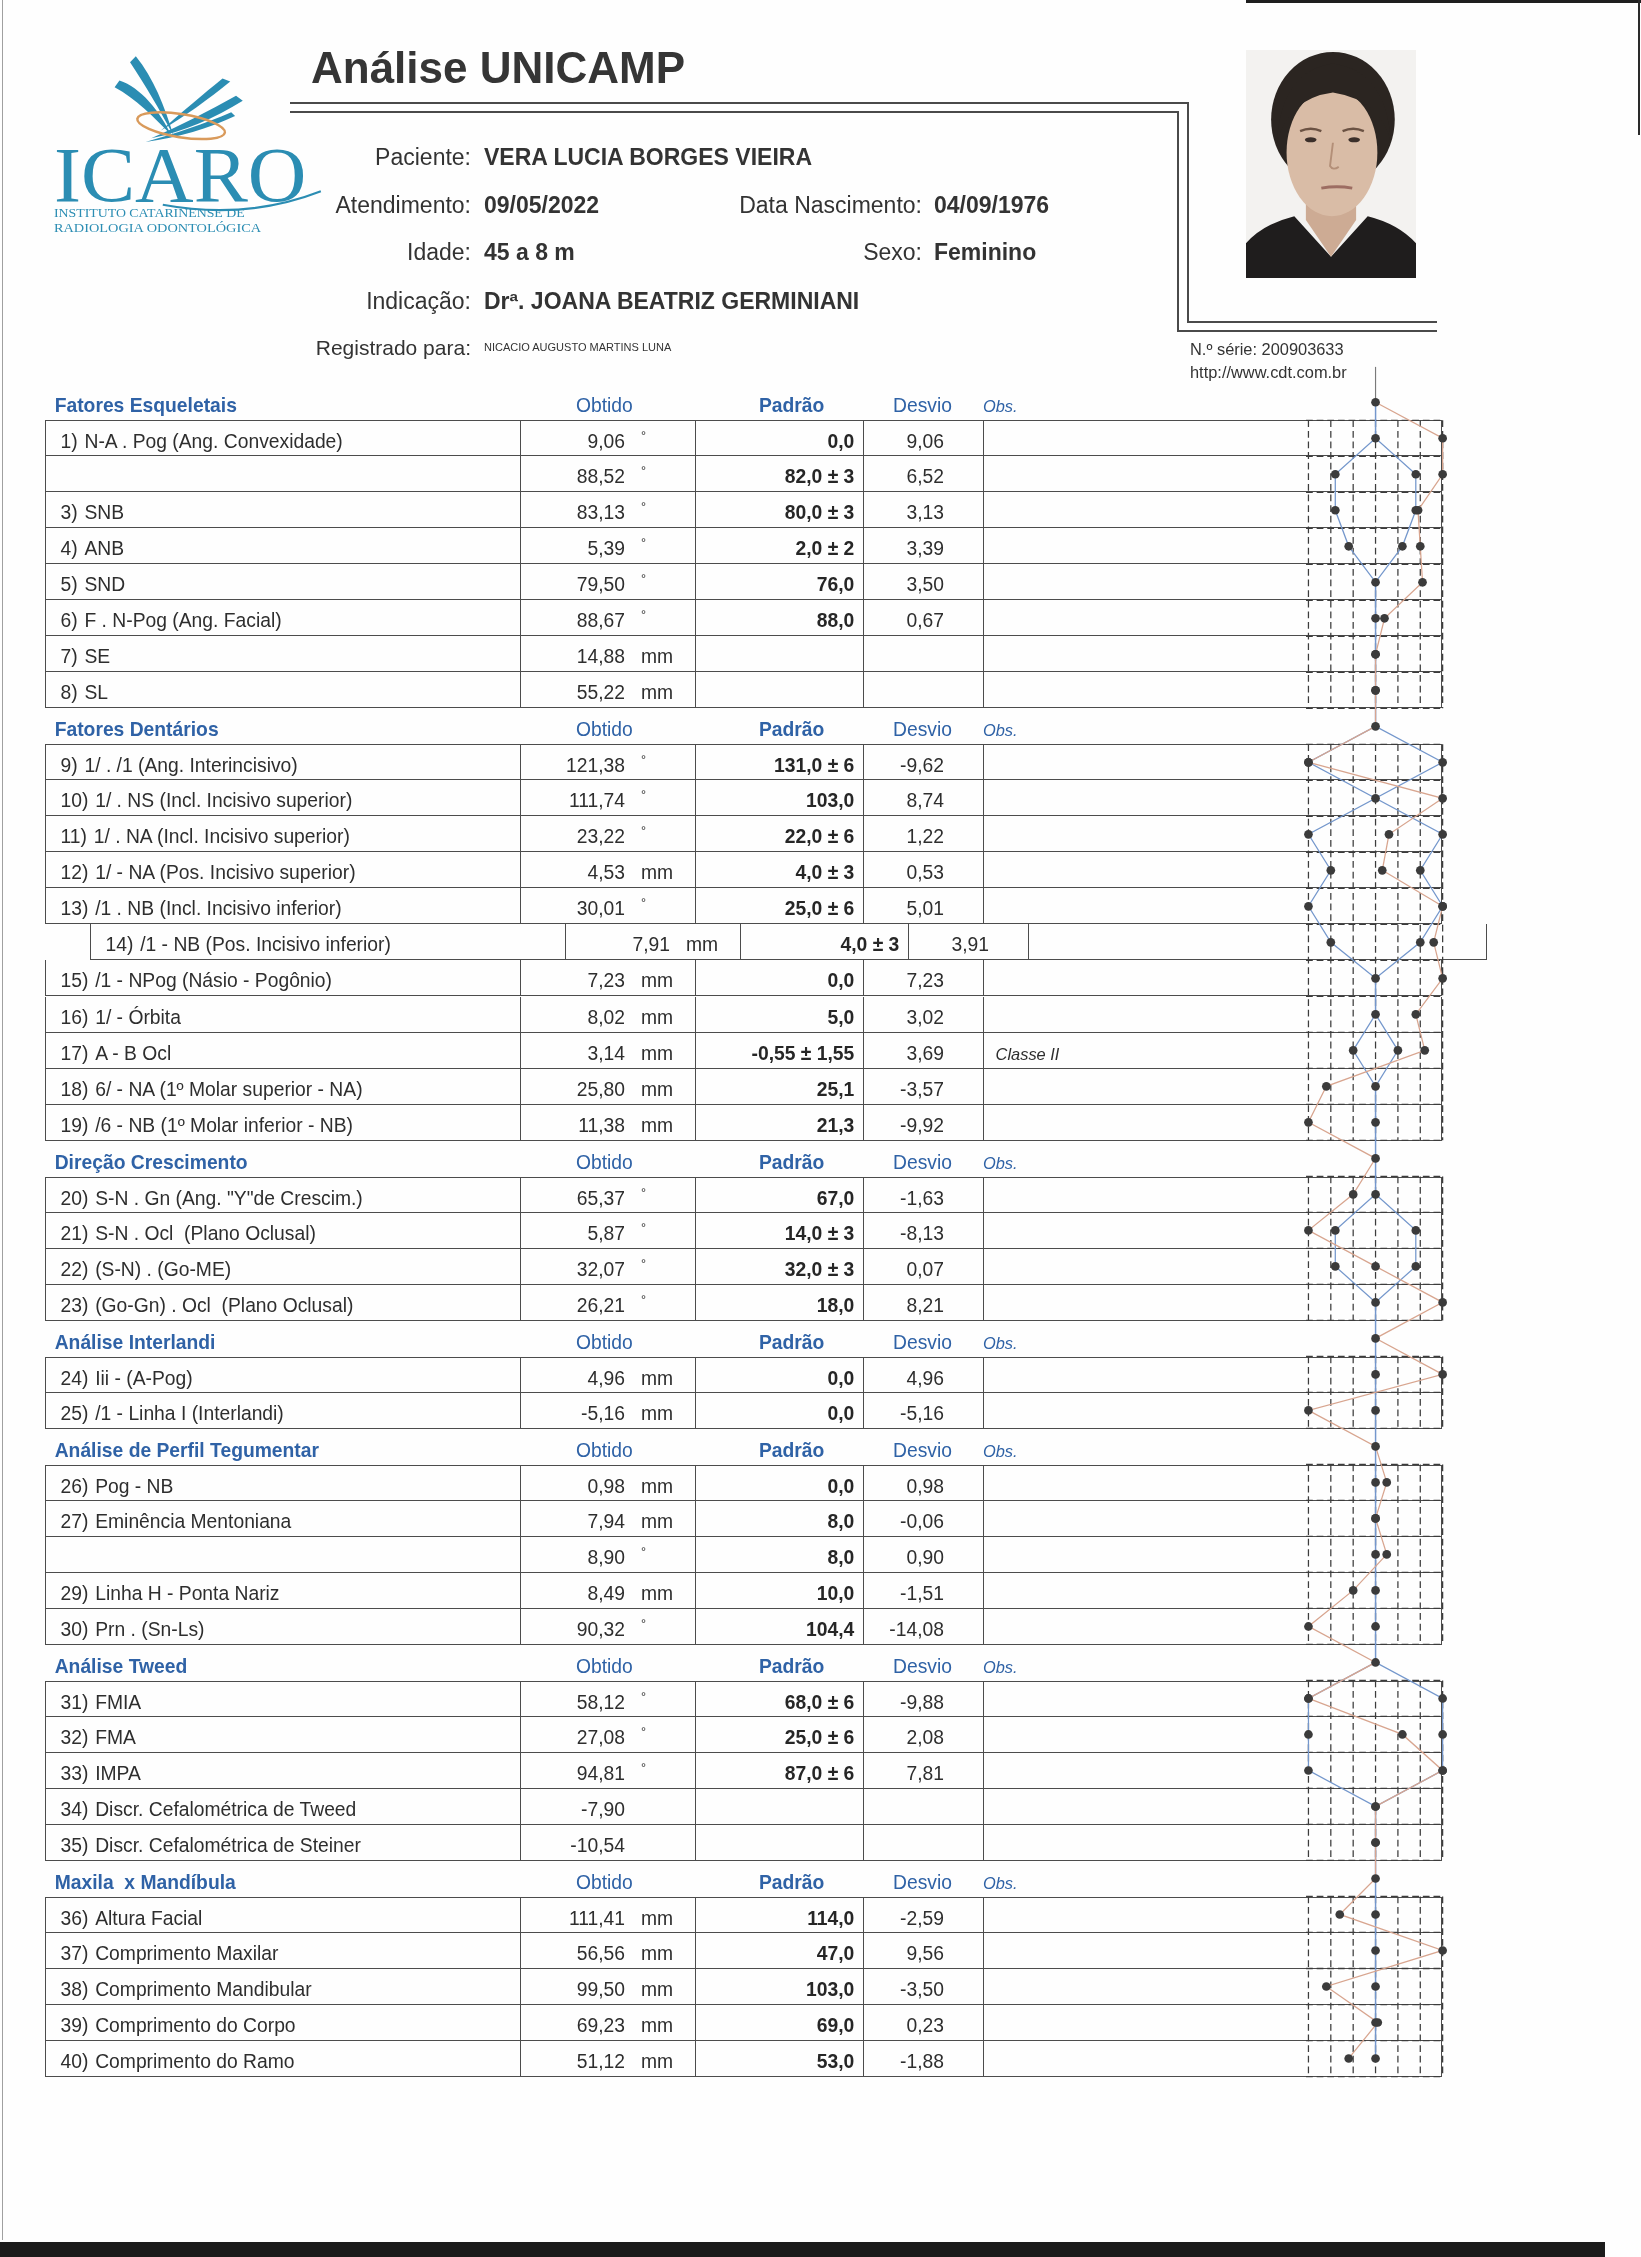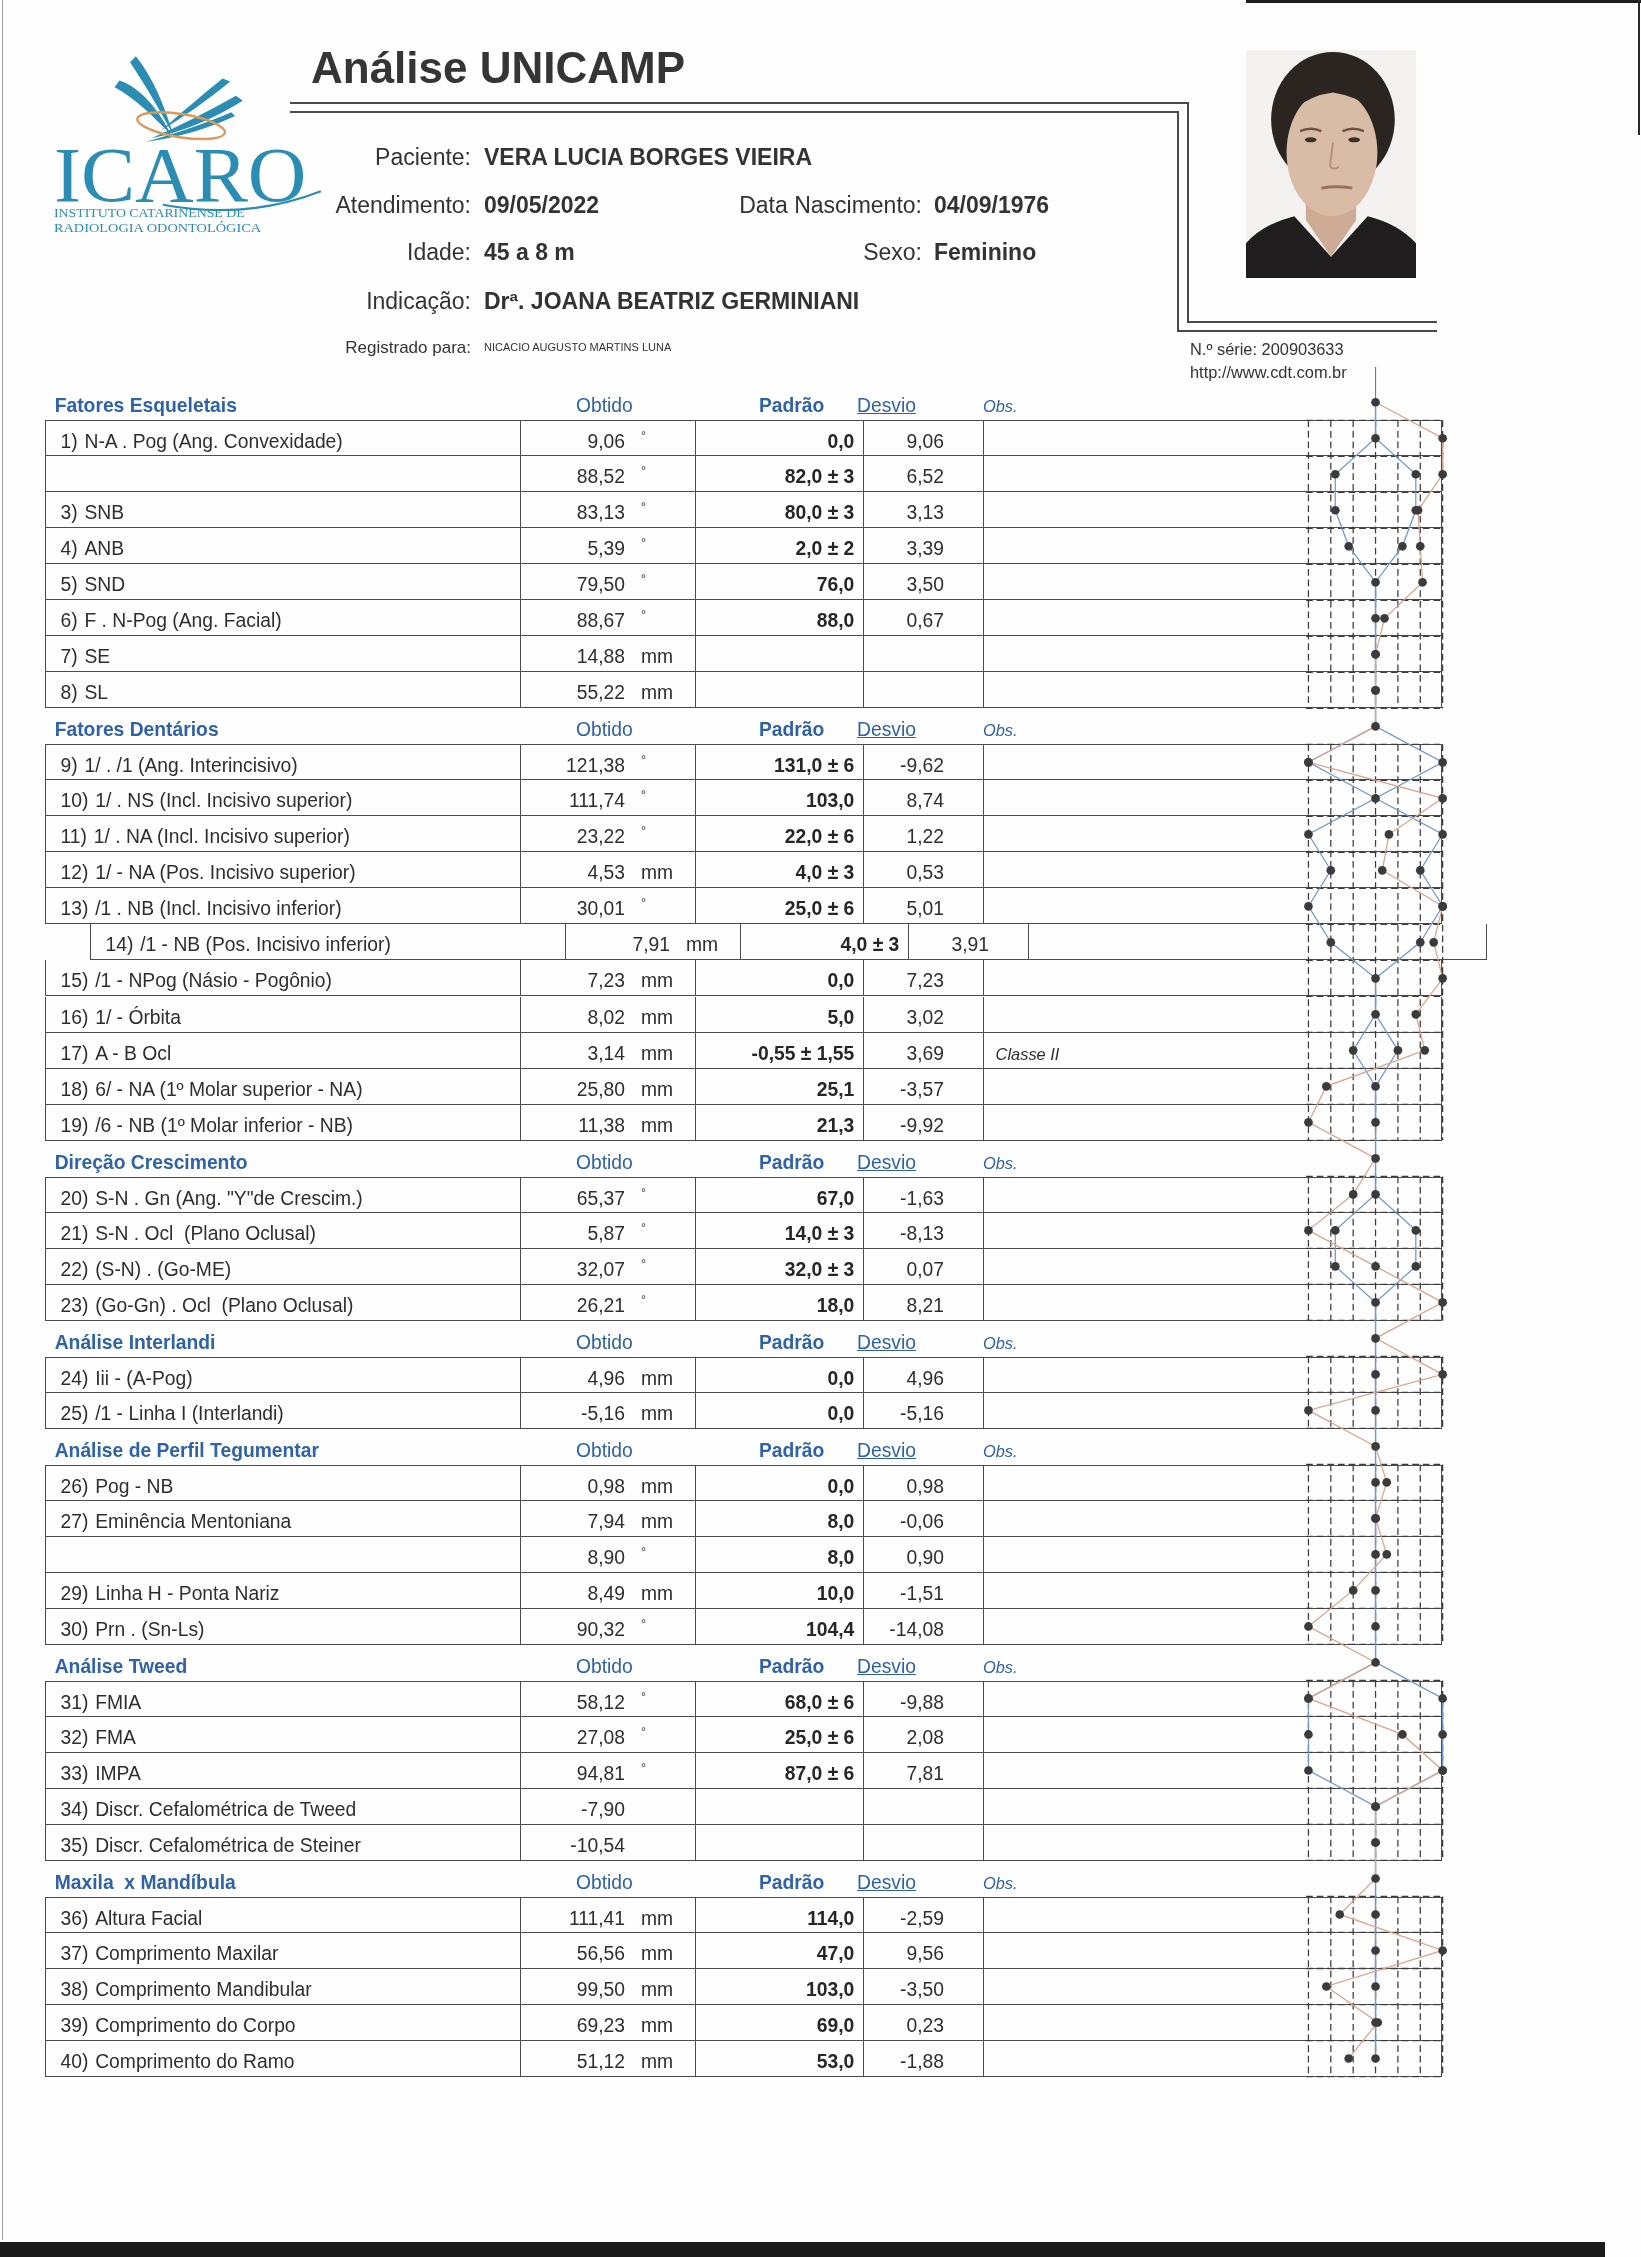--- a/index.html
+++ b/index.html
@@ -6,30 +6,30 @@
 .page{position:relative;width:1641px;height:2257px;background:#fefefe;overflow:hidden;font-family:"Liberation Sans",sans-serif;color:#2e2e2e;}
 .scan-left{position:absolute;left:1.9px;top:0;width:1px;height:2240px;background:#a0a0a0;}
 .scan-top{position:absolute;left:1246px;top:0;width:396px;height:2.9px;background:#1e1e1e;}
 .scan-right{position:absolute;left:1638px;top:0;width:1.9px;height:135px;background:#2a2a2a;}
 .scan-bottom{position:absolute;left:0;top:2242px;width:1605px;height:15.4px;background:#1b1b1b;}
 .logo{position:absolute;left:39px;top:39px;width:290px;height:212px;}
 .title{position:absolute;left:311px;top:43px;font-size:44px;line-height:50px;font-weight:bold;color:#353535;white-space:pre;}
 .fl{position:absolute;background:#4a4a4a;}
 .il{position:absolute;font-size:23px;line-height:27px;color:#333;white-space:pre;text-align:right;}
 .iv{position:absolute;font-size:23px;line-height:27px;font-weight:bold;color:#333;white-space:pre;}
-.il.small{font-size:17px;line-height:23px;}
+.il.small{font-size:21px;line-height:23px;}
 .iv.small{font-size:11px;line-height:23px;font-weight:normal;}
 .photo{position:absolute;left:1246px;top:50px;width:170px;height:228px;}
 .serial{position:absolute;left:1190px;font-size:16.4px;line-height:23px;color:#333;white-space:pre;}
 .sec-header{position:absolute;left:45px;width:1261px;height:36px;}
 .sec-header span{position:absolute;top:5.8px;line-height:32px;color:#2f62a6;font-size:19.3px;white-space:pre;}
 .sec-title{left:9.7px;font-weight:bold;}
 .col-h-obtido{left:531px;}
 .col-h-padrao{left:714px;font-weight:bold;}
-.col-h-desvio{left:812px;text-decoration:underline;}
+.col-h-desvio{left:848px;}
 .col-h-obs{left:938px;font-style:italic;font-size:16.4px !important;}
 .row{position:absolute;left:45px;width:1397px;height:36px;box-sizing:border-box;border-left:1.4px solid #4c4c4c;border-right:1.4px solid #4c4c4c;border-bottom:1.4px solid #4c4c4c;}
 .row.first{border-top:1.4px solid #4c4c4c;}
 .cell{position:absolute;top:0;bottom:0;box-sizing:border-box;padding-top:4.8px;line-height:32px;font-size:19.3px;white-space:pre;color:#2e2e2e;}
 .c-label{left:0;width:474px;padding-left:14.5px;}
 .c-label .num{margin-right:6.8px;}
 .c-obtido{left:474px;width:175px;border-left:1.4px solid #4c4c4c;}
 .c-obtido .val{position:absolute;right:70px;top:4.8px;line-height:32px;}
 .c-obtido .unit{position:absolute;left:120px;top:4.8px;line-height:32px;}
 .c-obtido .unit.deg{font-size:12.6px;top:-1px;}

